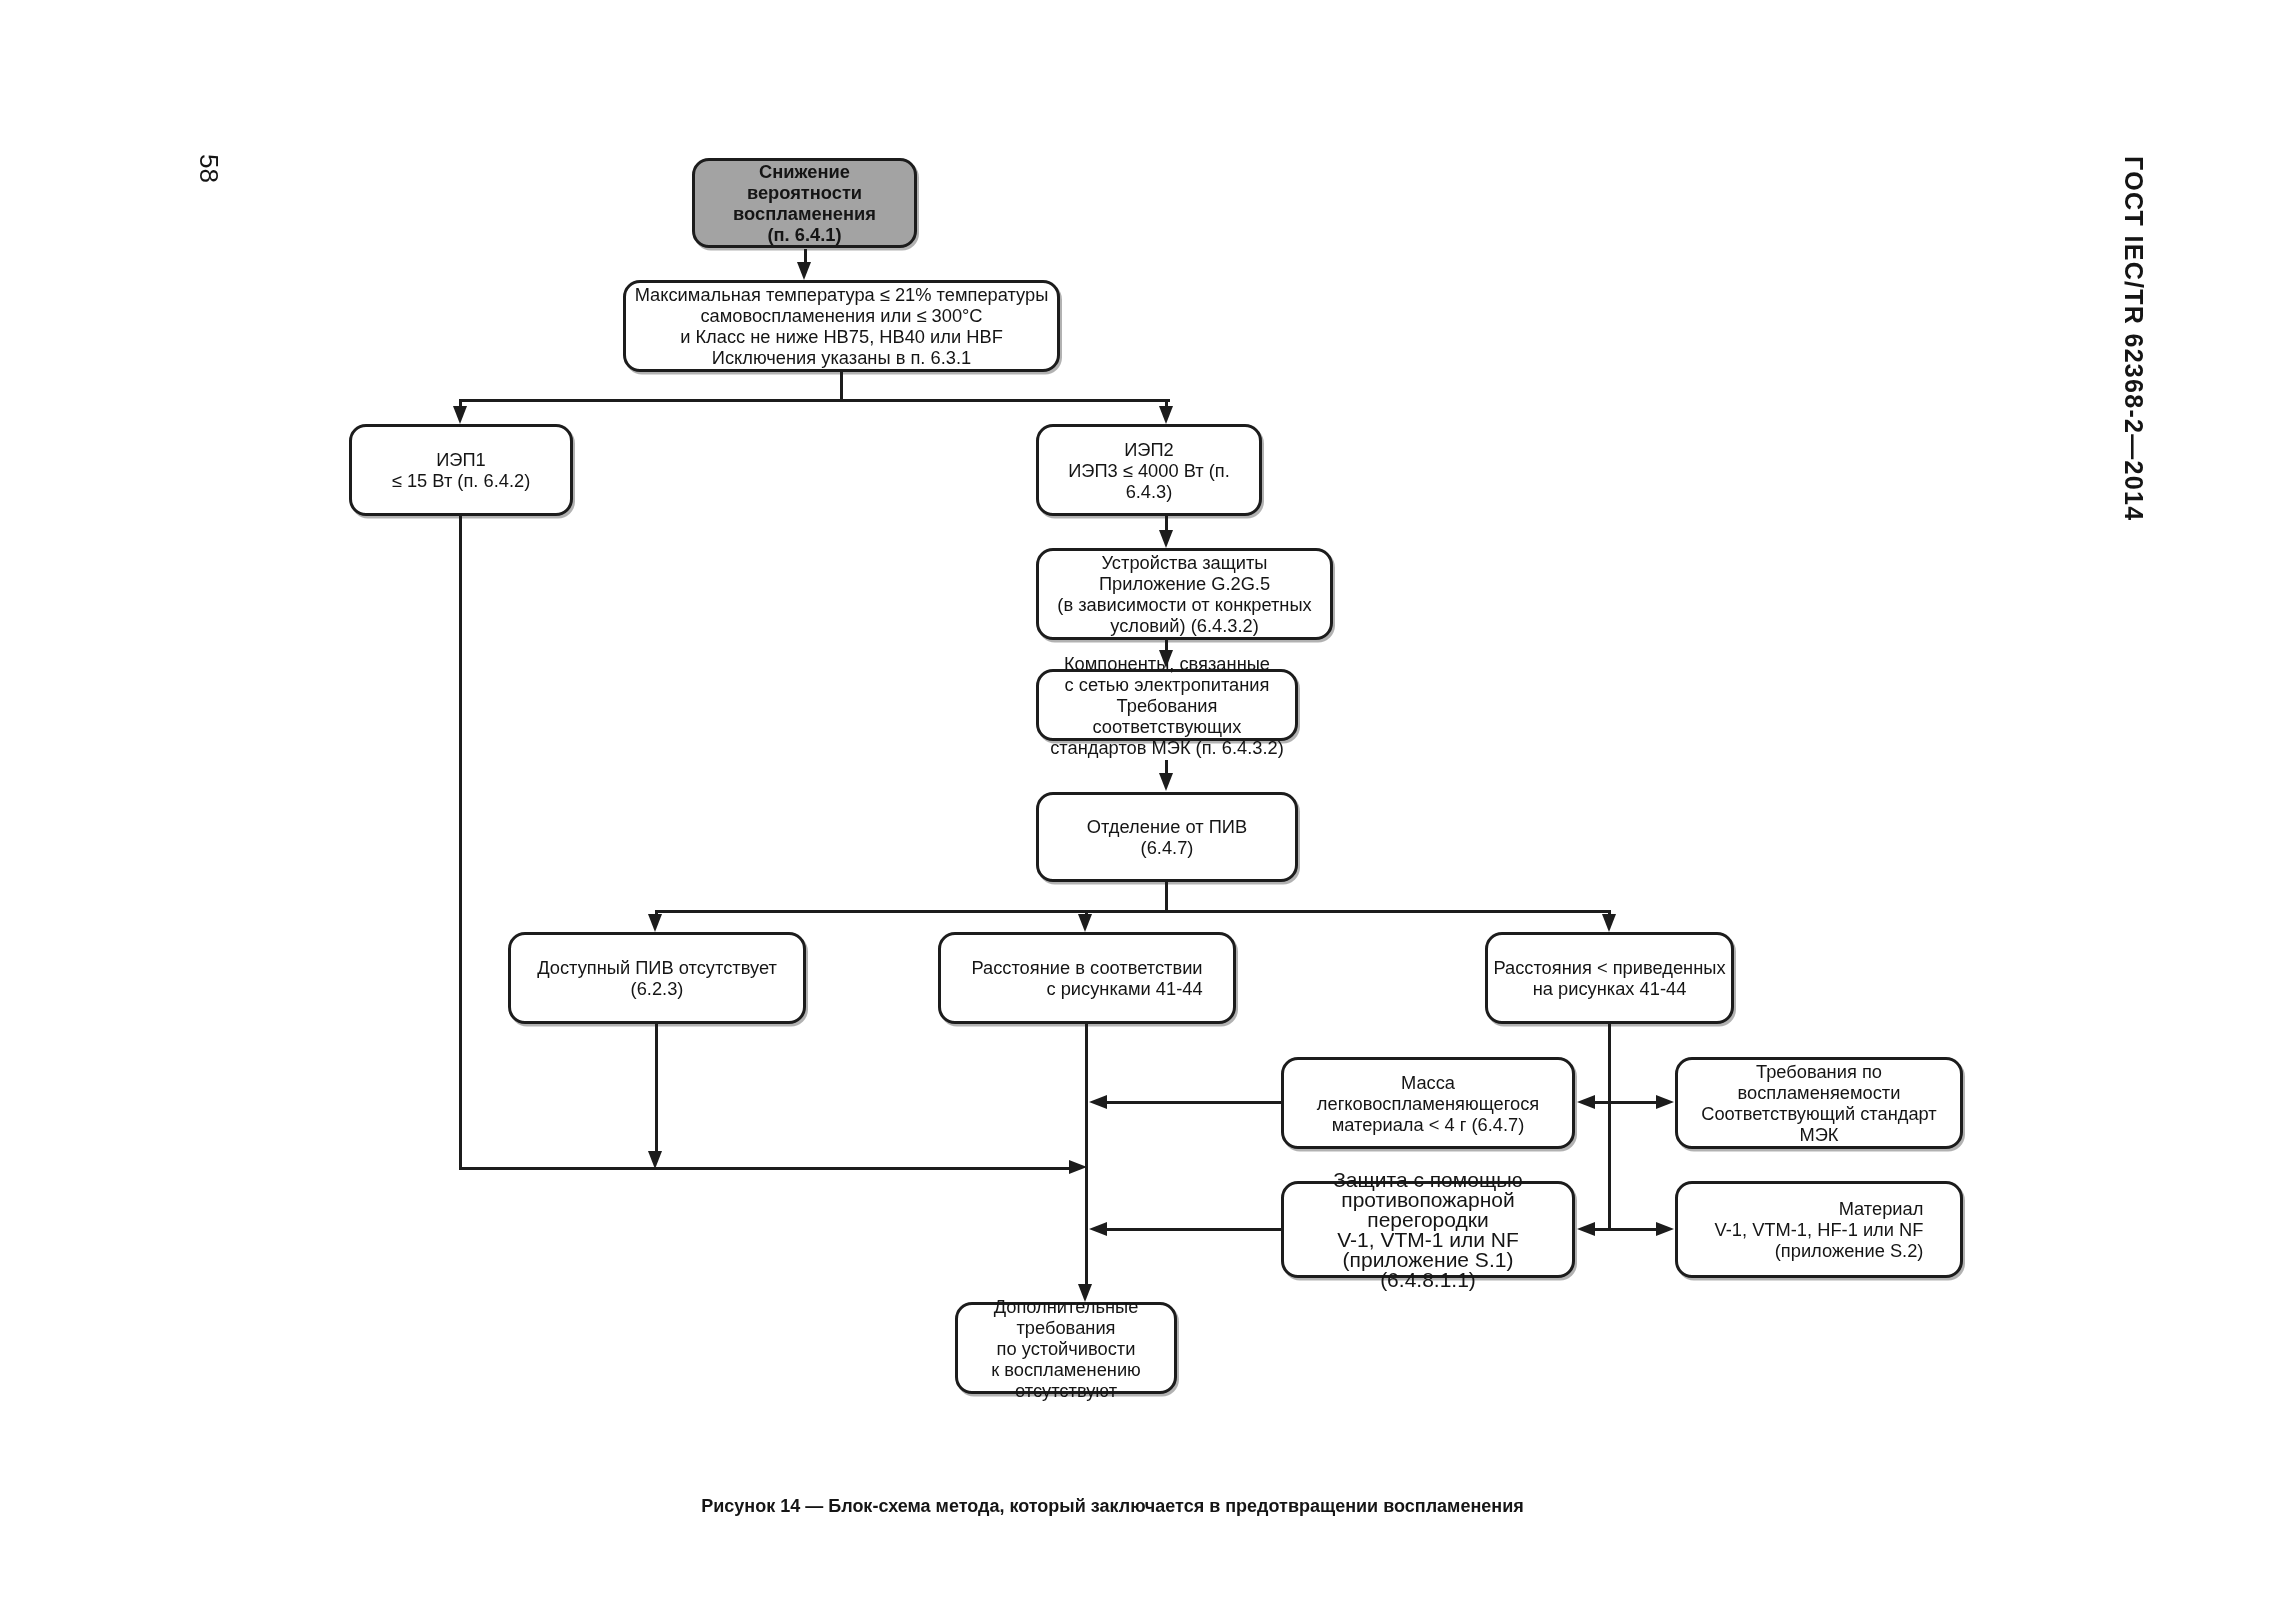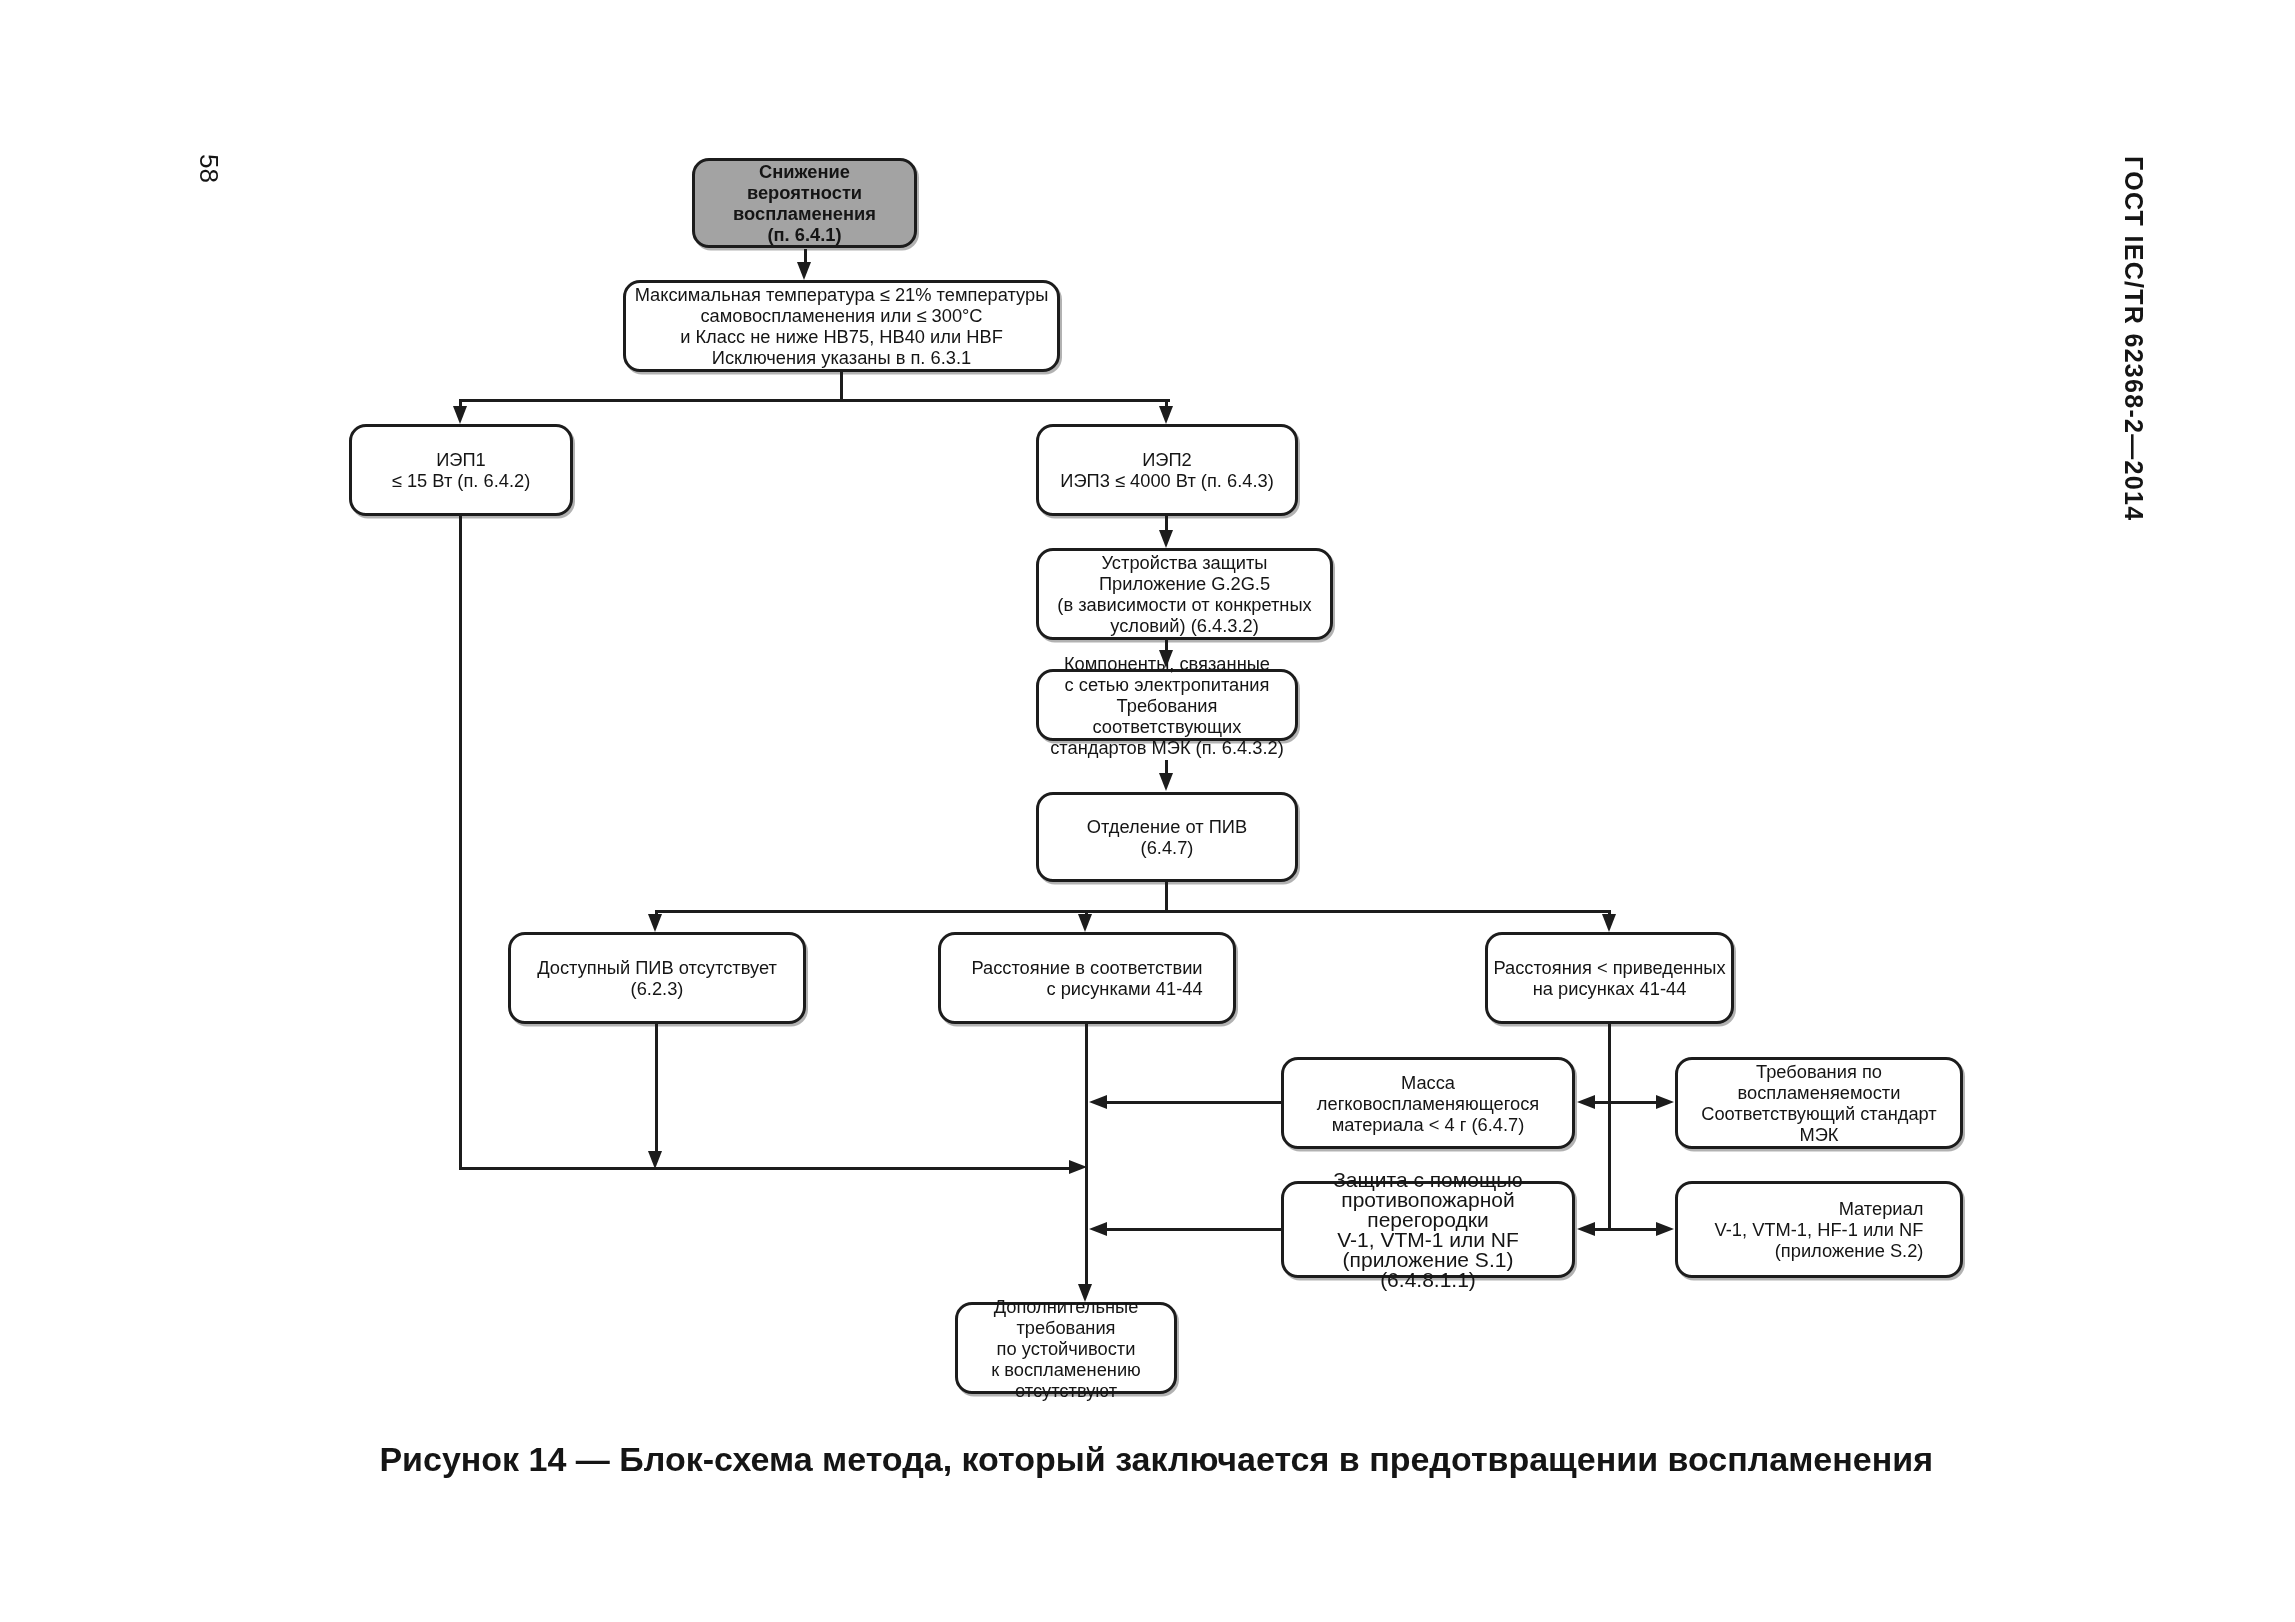--- a/index.html
+++ b/index.html
@@ -63,24 +63,24 @@
     left: 2148px; top: 156px;
     font-size: 25px;
     font-weight: bold;
     letter-spacing: 1.3px;
     transform: rotate(90deg);
     transform-origin: top left;
     white-space: nowrap;
   }
   .caption {
     position: absolute;
-    left: 292px; top: 1440px;
+    left: 292px; top: 1496px;
     width: 1641px;
-    text-align: right;
-    font-size: 34px;
+    text-align: center;
+    font-size: 18px;
     font-weight: bold;
     white-space: nowrap;
   }
 </style>
 </head>
 <body>
 
 <div class="page">
 
   <div class="page-num">58</div>
@@ -89,21 +89,21 @@
 
   <div class="box gray" style="left:692px;top:158px;width:225px;height:90px;">Снижение вероятности
 воспламенения
 (п. 6.4.1)</div>
   <div class="box" style="left:623px;top:280px;width:437px;height:92px;">Максимальная температура ≤ 21% температуры
 самовоспламенения или ≤ 300°C
 и Класс не ниже HB75, HB40 или HBF
 Исключения указаны в п. 6.3.1</div>
   <div class="box" style="left:349px;top:424px;width:224px;height:92px;">ИЭП1
 ≤ 15 Вт (п. 6.4.2)</div>
-  <div class="box" style="left:1036px;top:424px;width:262px;height:92px;">ИЭП2
+  <div class="box" style="left:1036px;top:424px;width:226px;height:92px;">ИЭП2
 ИЭП3 ≤ 4000 Вт (п. 6.4.3)</div>
   <div class="box" style="left:1036px;top:548px;width:297px;height:92px;">Устройства защиты
 Приложение G.2G.5
 (в зависимости от конкретных
 условий) (6.4.3.2)</div>
   <div class="box" style="left:1036px;top:669px;width:262px;height:72px;">Компоненты, связанные
 с сетью электропитания
 Требования соответствующих
 стандартов МЭК (п. 6.4.3.2)</div>
   <div class="box" style="left:1036px;top:792px;width:262px;height:90px;">Отделение от ПИВ

